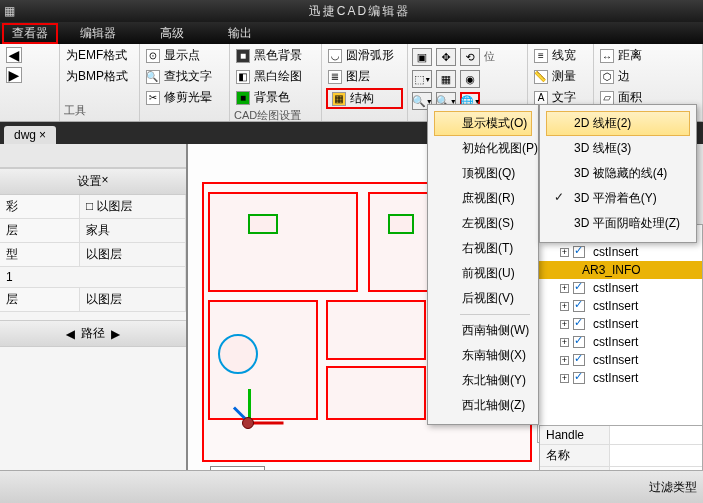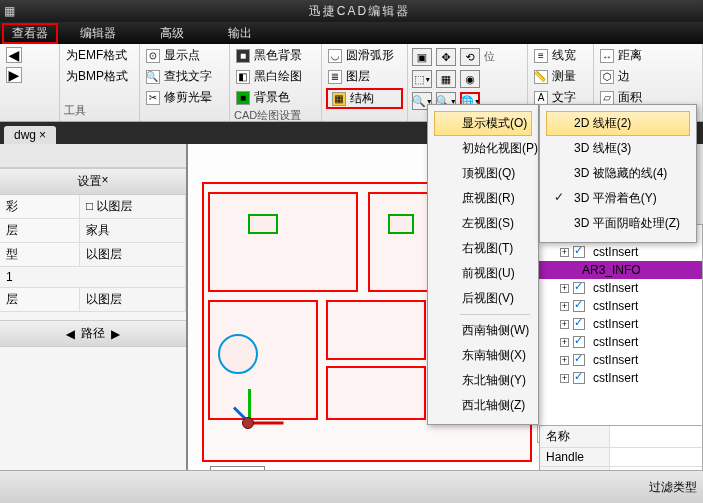--- a/index.html
+++ b/index.html
@@ -45,21 +45,21 @@
 .gz-ball{width:12px;height:12px;border-radius:50%;background:#a33;border:1px solid #600;position:absolute;bottom:-6px;left:-6px}
 .ctx-menu{position:absolute;background:#f4f4f4;border:1px solid #999;box-shadow:2px 2px 6px rgba(0,0,0,.3);padding:6px;z-index:50}
 .ctx-item{padding:4px 28px 4px 28px;cursor:pointer;white-space:nowrap;display:flex;justify-content:space-between;gap:18px;position:relative}
 .ctx-item.hi{background:linear-gradient(#fff0c0,#ffe38a);border:1px solid #e8b44c;padding:3px 27px}
 .ctx-sep{height:1px;background:#ccc;margin:3px 2px 3px 26px}
 .ctx-item .arr{color:#444}
 .chk{width:12px;height:12px;border:1px solid #888;display:inline-block;margin-right:4px;background:#fff;position:relative}
 .chk.on::after{content:"✓";position:absolute;top:-3px;left:0;font-size:11px;color:#06c}
 .tree-panel{position:absolute;right:0;top:190px;width:166px;bottom:60px;background:#fff;border:1px solid #aaa;overflow:hidden;font-size:11px}
 .tree-item{padding:2px 4px 2px 12px;display:flex;align-items:center;gap:4px;white-space:nowrap}
-.tree-item.sel{background:#a21caf}
+.tree-item.sel{background:#eab308}
 .tree-exp{width:9px;height:9px;border:1px solid #888;display:flex;align-items:center;justify-content:center;font-size:9px;line-height:1}
 .props-panel{position:absolute;right:0;bottom:20px;width:164px;height:58px;background:#fff;border:1px solid #aaa;font-size:11px}
 .props-panel .prow2{display:flex;border-bottom:1px solid #ddd}
 .props-panel .pk{width:70px;padding:2px 6px;background:#f4f4f4;border-right:1px solid #ddd}
 .props-panel .pv{flex:1;padding:2px 6px}
 .bottom-bar{position:absolute;bottom:0;left:0;width:100%;height:20px;background:linear-gradient(#e8e8e8,#d0d0d0);border-top:1px solid #aaa;font-size:11px;display:flex;align-items:center;padding:16px 6px;justify-content:flex-end}
 .model-tab{position:absolute;left:210px;bottom:20px;background:#fff;border:1px solid #888;border-bottom:none;padding:1px 10px;font-size:11px}
 .scrollbar-v{width:16px;background:#e8e8e8;border-left:1px solid #ccc}
 .checkmark{position:absolute;left:8px;top:4px;color:#222}
 </style>
@@ -365,25 +365,25 @@
     </div>
   <div class="tree-item" style="padding-left:22px">
       <span class="tree-exp">+</span>
       <span class="chk on"></span>
       <span>cstInsert</span>
     </div>
 </div>
 
 <div class="props-panel">
   <div class="prow2">
+      <div class="pk">Handle</div>
+      <div class="pv"></div>
+    </div>
+  <div class="prow2">
       <div class="pk">名称</div>
-      <div class="pv"></div>
-    </div>
-  <div class="prow2">
-      <div class="pk">Handle</div>
       <div class="pv"></div>
     </div>
   <div class="prow2">
       <div class="pk">Name</div>
       <div class="pv">A</div>
     </div>
 </div>
 
 <div class="model-tab"><span>Model</span></div>
 

